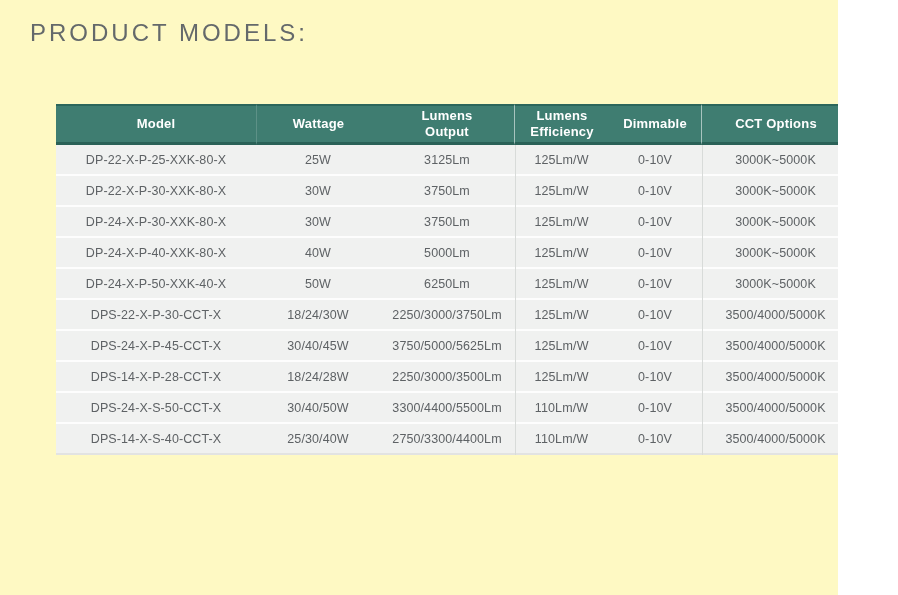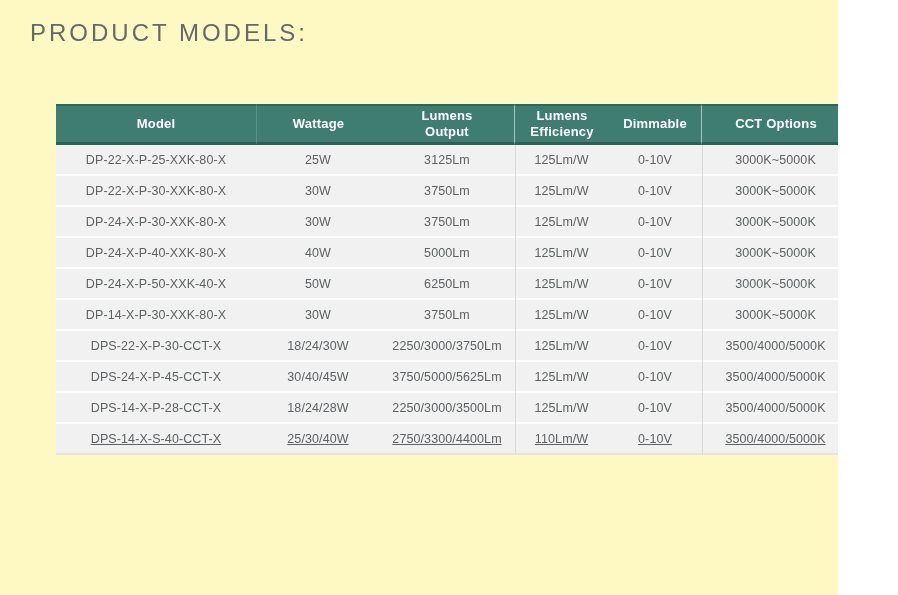--- a/index.html
+++ b/index.html
@@ -55,21 +55,21 @@
     height: 31px;
     background: #F0F1F0;
     color: #5E6265;
     font-size: 12.5px;
     text-align: center;
     vertical-align: middle;
     border-bottom: 2px solid #FDFDFD;
     white-space: nowrap;
     letter-spacing: 0.1px;
   }
-  table.product-table tbody tr:last-child td { border-bottom: 2px solid #E2E3E2; text-decoration: underline; }
+  table.product-table tbody tr:last-child td { border-bottom: 2px solid #E2E3E2; }
   .vline {
     position: absolute;
     top: 41px;
     bottom: 0;
     width: 1px;
     background: #D8DBD9;
     z-index: 2;
   }
   .vline-1 { left: 459px; }
   .vline-2 { left: 646px; }
@@ -138,28 +138,20 @@
           </tr>
           <tr>
             <td>DP-24-X-P-50-XXK-40-X</td>
             <td>50W</td>
             <td>6250Lm</td>
             <td>125Lm/W</td>
             <td>0-10V</td>
             <td>3000K~5000K</td>
           </tr>
           <tr>
-            <td>DP-14-X-P-30-XXK-80-X</td>
-            <td>30W</td>
-            <td>3750Lm</td>
-            <td>125Lm/W</td>
-            <td>0-10V</td>
-            <td>3000K~5000K</td>
-          </tr>
-          <tr>
             <td>DPS-22-X-P-30-CCT-X</td>
             <td>18/24/30W</td>
             <td>2250/3000/3750Lm</td>
             <td>125Lm/W</td>
             <td>0-10V</td>
             <td>3500/4000/5000K</td>
           </tr>
           <tr>
             <td>DPS-24-X-P-45-CCT-X</td>
             <td>30/40/45W</td>
@@ -170,20 +162,28 @@
           </tr>
           <tr>
             <td>DPS-14-X-P-28-CCT-X</td>
             <td>18/24/28W</td>
             <td>2250/3000/3500Lm</td>
             <td>125Lm/W</td>
             <td>0-10V</td>
             <td>3500/4000/5000K</td>
           </tr>
           <tr>
+            <td>DPS-24-X-S-50-CCT-X</td>
+            <td>30/40/50W</td>
+            <td>3300/4400/5500Lm</td>
+            <td>110Lm/W</td>
+            <td>0-10V</td>
+            <td>3500/4000/5000K</td>
+          </tr>
+          <tr>
             <td>DPS-14-X-S-40-CCT-X</td>
             <td>25/30/40W</td>
             <td>2750/3300/4400Lm</td>
             <td>110Lm/W</td>
             <td>0-10V</td>
             <td>3500/4000/5000K</td>
           </tr>
         </tbody>
     </table>
     <div class="vline vline-1"></div>

